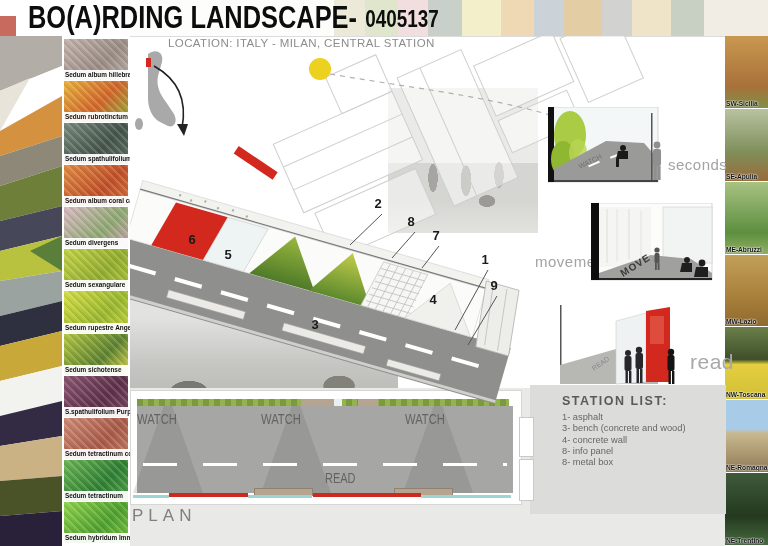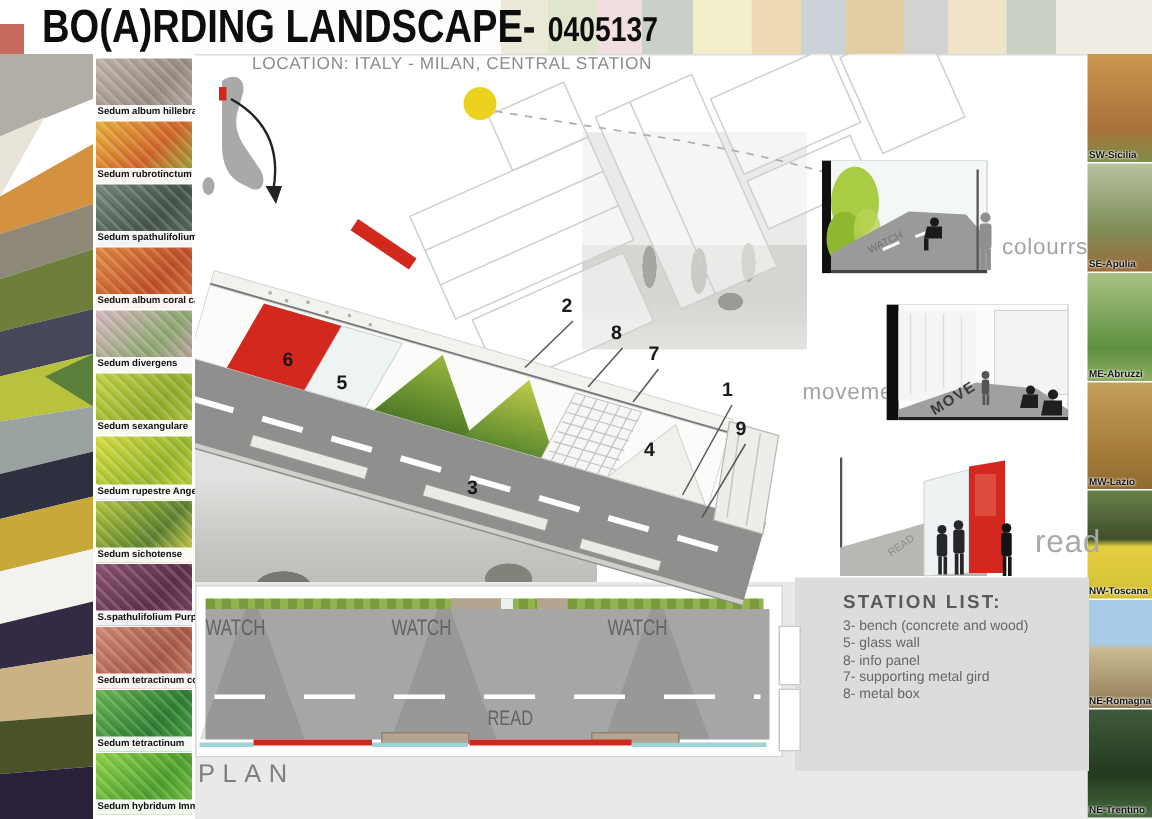--- a/index.html
+++ b/index.html
@@ -304,21 +304,21 @@
     </g>
     <rect x="103" y="6" width="1.5" height="69" fill="#555"></rect>
     <g fill="#8f8f8f">
       <circle cx="109" cy="38" r="3.4"></circle>
         <rect x="105" y="42" width="8" height="17" rx="2"></rect>
       <rect x="106" y="59" width="2.6" height="14"></rect>
         <rect x="110" y="59" width="2.6" height="14"></rect>
     </g>
     <rect x="6" y="73" width="104" height="2" fill="#444"></rect>
   </svg>
-  <span class="action-label" style="left:668px;top:156px">colourrs</span>
+  <span class="action-label" style="left:668px;top:156px">seconds</span>
 
   <span class="action-label" style="left:535px;top:253px">movement</span>
   <svg class="abs" style="left:591px;top:203px" width="122" height="78">
     <rect x="0" y="0" width="121" height="77" fill="#fcfcfb" stroke="#bbb" stroke-width=".6"></rect>
     <rect x="0" y="0" width="8" height="77" fill="#0d0d0d"></rect>
     <rect x="8" y="4" width="52" height="60" fill="#f5f5f3"></rect>
     <line x1="16" y1="6" x2="16" y2="60" stroke="#ddd"></line>
       <line x1="26" y1="6" x2="26" y2="58" stroke="#e2e2e0"></line>
     <line x1="38" y1="6" x2="38" y2="56" stroke="#ddd"></line>
       <line x1="50" y1="8" x2="50" y2="56" stroke="#e2e2e0"></line>
@@ -364,24 +364,24 @@
         <rect x="114" y="68" width="2.4" height="13"></rect>
     </g>
   </svg>
   <span class="action-label read-label" style="left:690px;top:350px">read</span>
 
   <div class="abs bottom-band"></div>
 
   <div class="abs material-panel">
     <div class="material-title">STATION LIST:</div>
     <ul class="material-list">
+      <li>1- asphalt</li>
       <li>3- bench (concrete and wood)</li>
-      <li>5- glass wall</li>
+      <li>4- concrete wall</li>
       <li>8- info panel</li>
-      <li>7- supporting metal gird</li>
       <li>8- metal box</li>
     </ul>
   </div>
 
   <div class="abs plan-frame">
     <div class="plan-road"></div>
     <div class="plan-fan fan1"></div>
     <div class="plan-fan fan2"></div>
     <div class="plan-fan fan3"></div>
     <div class="plan-green"></div>

